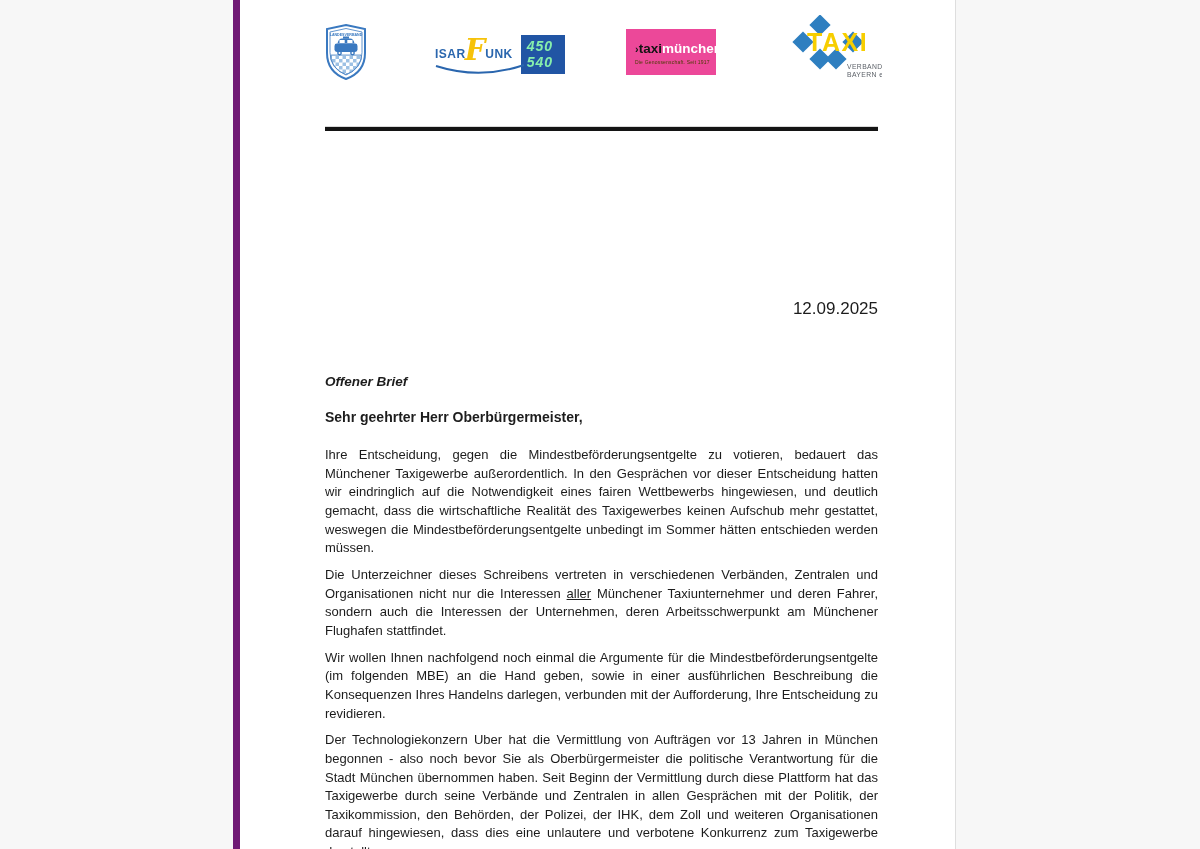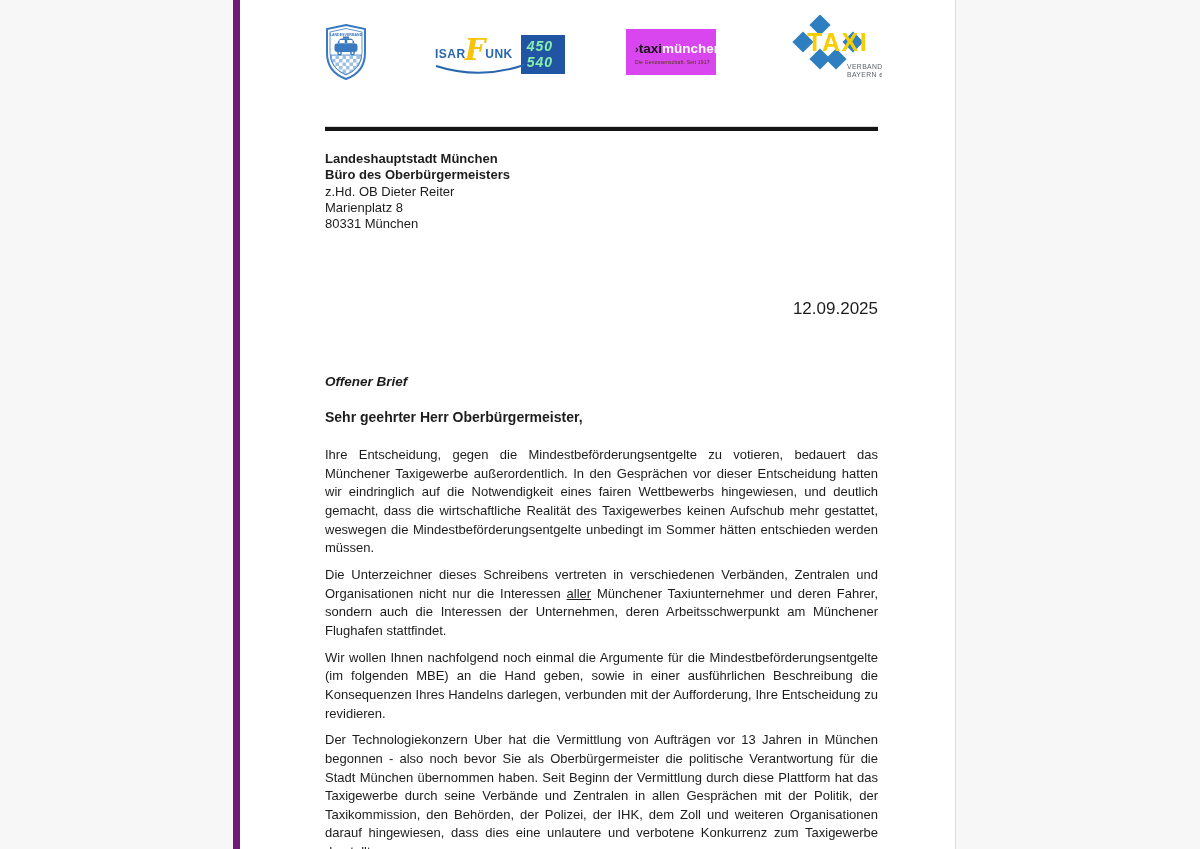--- a/index.html
+++ b/index.html
@@ -35,21 +35,21 @@
   .num-box {
     background: #2155a4; color: #86efac;
     font-weight: bold; font-style: italic;
     font-size: 14px; letter-spacing: 1px;
     padding: 3px 6px 4px 6px; margin-left: 8px;
   }
   .isar-arc { position: absolute; left: -3px; bottom: -7px; }
 
   .logo-taximuc {
     left: 386px; top: 29px; width: 90px; height: 46px;
-    background: #d946ef; padding: 13px 0 0 9px;
+    background: #ec4899; padding: 13px 0 0 9px;
   }
   .tm-line { font-size: 13.5px; font-weight: bold; line-height: 13px; white-space: nowrap; }
   .tm-prefix { color: #141414; font-size: 11px; }
   .tm-taxi { color: #141414; }
   .tm-city { color: #ffffff; }
   .tm-tagline { font-size: 5px; color: #4a3b00; margin-top: 3px; letter-spacing: 0.2px; }
 
   .logo-tvb { left: 547px; top: 15px; width: 95px; height: 66px; }
 
   
@@ -131,27 +131,20 @@
           <rect x="-7.5" y="-7.5" width="15" height="15" transform="translate(66,27) rotate(45)"></rect>
         </g>
         <text x="20" y="36" font-size="25" font-weight="bold" letter-spacing="1.5" fill="#f7ce00">TAXI</text>
         <text x="60" y="54" font-size="6.8" fill="#5a5f66" letter-spacing="0.4">VERBAND</text>
         <text x="60" y="62" font-size="6.8" fill="#5a5f66" letter-spacing="0.4">BAYERN e.V.</text>
       </svg>
     </div>
 
     <div class="rule"></div>
 
-    <div class="recipient">
-      <div class="bold">Landeshauptstadt München</div>
-      <div class="bold">Büro des Oberbürgermeisters</div>
-      <div>z.Hd. OB Dieter Reiter</div>
-      <div>Marienplatz 8</div>
-      <div>80331 München</div>
-    </div>
 
     <div class="date-line">12.09.2025</div>
 
     <div class="subject">Offener Brief</div>
     <div class="salutation">Sehr geehrter Herr Oberbürgermeister,</div>
 
     <div class="body-text">
       <p>Ihre Entscheidung, gegen die Mindestbeförderungsentgelte zu votieren, bedauert das Münchener Taxigewerbe außerordentlich. In den Gesprächen vor dieser Entscheidung hatten wir eindringlich auf die Notwendigkeit eines fairen Wettbewerbs hingewiesen, und deutlich gemacht, dass die wirtschaftliche Realität des Taxigewerbes keinen Aufschub mehr gestattet, weswegen die Mindestbeförderungsentgelte unbedingt im Sommer hätten entschieden werden müssen.</p>
       <p><span>Die Unterzeichner dieses Schreibens vertreten in verschiedenen Verbänden, Zentralen und Organisationen nicht nur die Interessen </span><span class="u">aller</span><span> Münchener Taxiunternehmer und deren Fahrer, sondern auch die Interessen der Unternehmen, deren Arbeitsschwerpunkt am Münchener Flughafen stattfindet.</span></p>
       <p>Wir wollen Ihnen nachfolgend noch einmal die Argumente für die Mindestbeförderungsentgelte (im folgenden MBE) an die Hand geben, sowie in einer ausführlichen Beschreibung die Konsequenzen Ihres Handelns darlegen, verbunden mit der Aufforderung, Ihre Entscheidung zu revidieren.</p>

